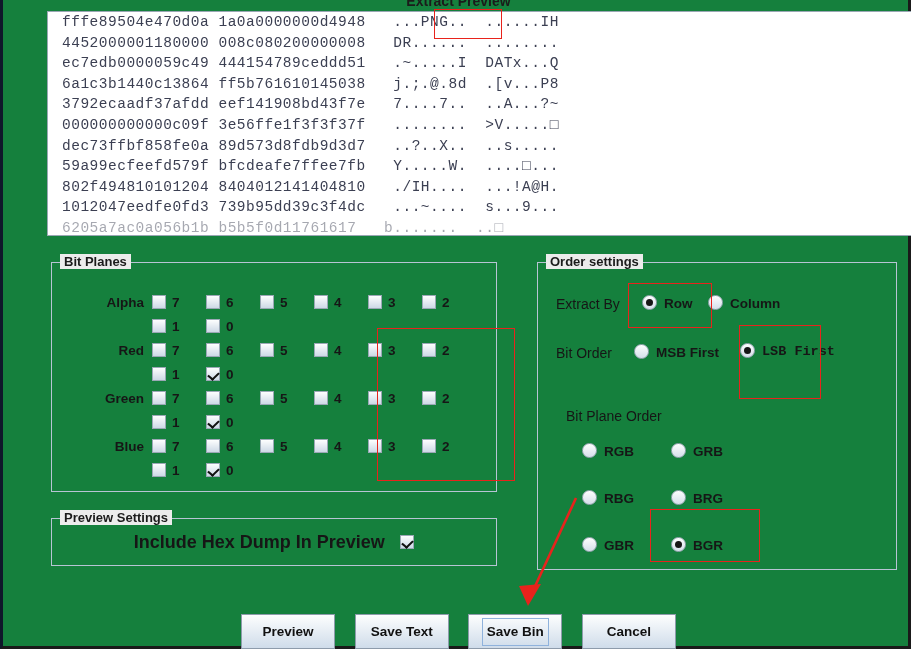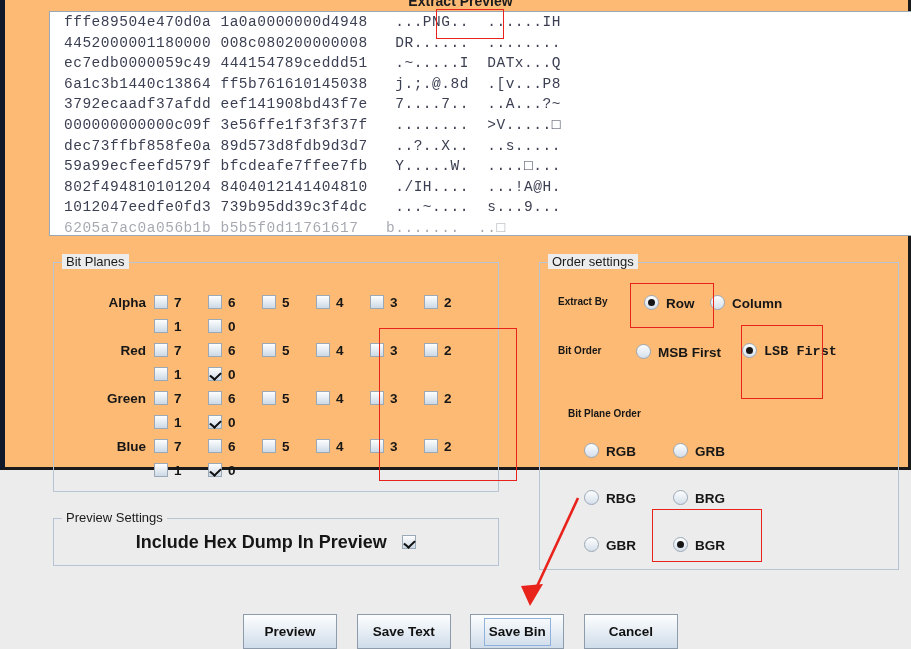--- a/index.html
+++ b/index.html
@@ -2,23 +2,23 @@
 <html><head>
 <meta charset="utf-8">
 <style>
   html,body{margin:0;padding:0;}
   body{
     width:911px;height:649px;overflow:hidden;
     background:#ececec;
     font-family:"Liberation Sans", sans-serif;
     font-size:13px;color:#000;
   }
-  #app{position:relative;width:911px;height:470px;box-sizing:border-box;
-       border-left:5px solid #0f172a;border-right:3px solid #1a1a1a;
-       border-bottom:3px solid #1a1a1a;background:#fdba74;}
+  #app{position:relative;width:911px;height:649px;box-sizing:border-box;
+       border-left:3px solid #0f172a;border-right:3px solid #1a1a1a;
+       border-bottom:3px solid #1a1a1a;background:#15803d;}
 
   
   .title-bar{position:absolute;left:0;top:0;width:911px;height:11px;overflow:hidden;}
   .title-text{position:absolute;left:0;top:-7px;width:911px;text-align:center;
     font-weight:bold;font-size:14px;color:#1b1b1b;}
 
   
   .preview-wrap{position:absolute;left:4px;top:11px;width:900px;height:225px;
     background:#ffffff;border:1px solid #9aa7b4;box-sizing:border-box;overflow:hidden;margin-left:40px;}
   .hexpane{position:absolute;left:0;top:0;right:21px;bottom:0;background:#fff;overflow:hidden;}
@@ -43,21 +43,21 @@
   .sb-thumb{position:absolute;left:2px;top:21px;width:17px;height:24px;
     background:linear-gradient(#f2f7ff,#cfe0f5);border:1px solid #7aa3d4;box-sizing:border-box;}
   .sb-thumb b{position:absolute;left:3px;top:6px;width:9px;height:1px;background:#4a6f9e;
     box-shadow:0 4px 0 #4a6f9e, 0 8px 0 #4a6f9e;display:block;}
   .corner-red{position:absolute;right:2px;top:-4px;width:14px;height:11px;
     background:#e8545c;border-radius:0 0 4px 4px;}
 
   
   .group{position:absolute;border:1px solid #b7c4d4;box-sizing:border-box;background:transparent;}
   .group > .glabel{position:absolute;top:-9px;left:8px;background:#ececec;padding:0 4px;
-    font-weight:normal;font-size:13px;color:#1b1b1b;}
+    font-weight:bold;font-size:13px;color:#1b1b1b;}
 
   #grp-bitplanes{left:48px;top:262px;width:446px;height:230px;}
   #grp-preview-settings{left:48px;top:518px;width:446px;height:48px;}
   #grp-order{left:534px;top:262px;width:360px;height:308px;}
 
   
   .bp-row{position:absolute;left:0;width:100%;height:24px;}
   .bp-name{position:absolute;width:72px;text-align:right;font-weight:bold;font-size:13.5px;
     color:#161616;line-height:24px;left:20px;}
   .bp-cells{position:absolute;left:100px;top:0;}
@@ -70,21 +70,21 @@
     transform:rotate(40deg) skewX(-6deg);}
   .bp-num{display:inline-block;font-weight:bold;font-size:13.5px;color:#161616;
     margin-left:6px;vertical-align:middle;line-height:24px;}
 
   
   .ps-line{position:absolute;left:0;top:13px;width:100%;text-align:center;}
   .ps-label{font-weight:bold;font-size:18px;color:#161616;vertical-align:middle;}
   .ps-line .cb{margin-left:12px;}
 
   
-  .row-label{position:absolute;font-weight:bold;font-size:10px;color:#161616;}
+  .row-label{position:absolute;font-weight:normal;font-size:14px;color:#161616;}
   .radio{display:inline-block;width:13px;height:13px;border-radius:50%;
     border:1px solid #9ba8b6;background:linear-gradient(#fdfefe,#d5dfea);
     position:relative;vertical-align:middle;margin-top:-2px;}
   .radio.on:after{content:"";position:absolute;left:3px;top:3px;width:7px;height:7px;
     border-radius:50%;background:#161616;}
   .rlab{display:inline-block;font-weight:bold;font-size:13.5px;color:#161616;
     margin-left:7px;vertical-align:middle;}
   .opt{position:absolute;white-space:nowrap;}
 
   

